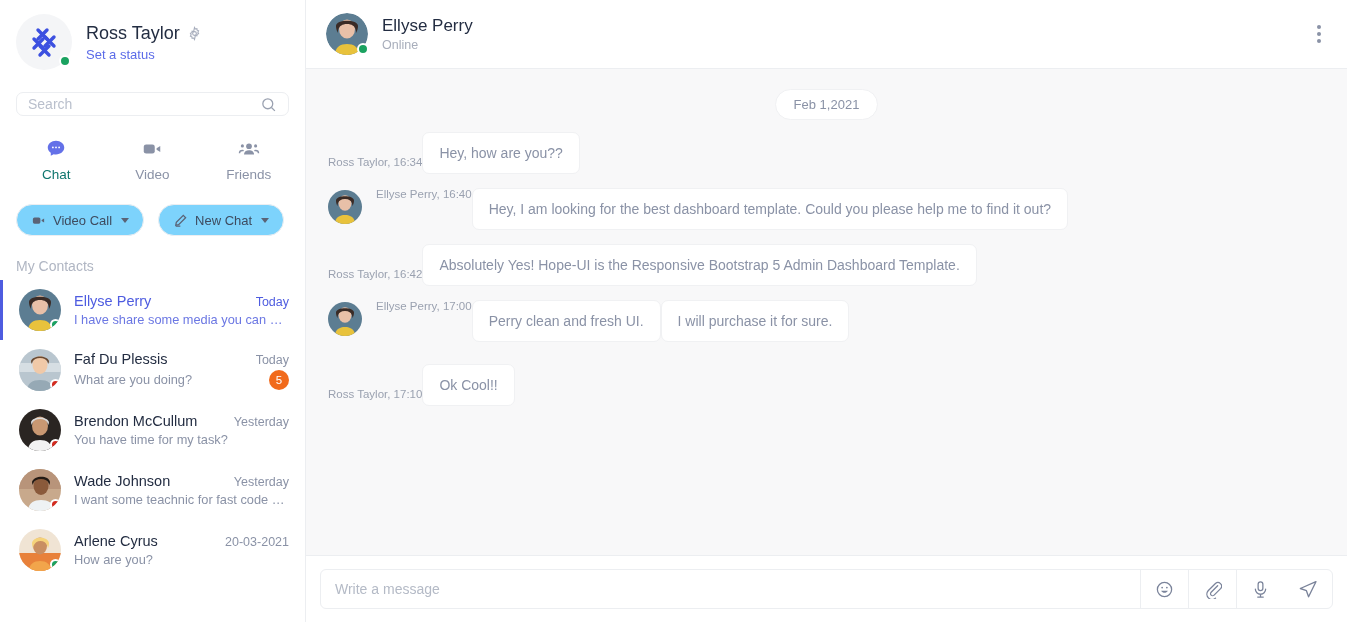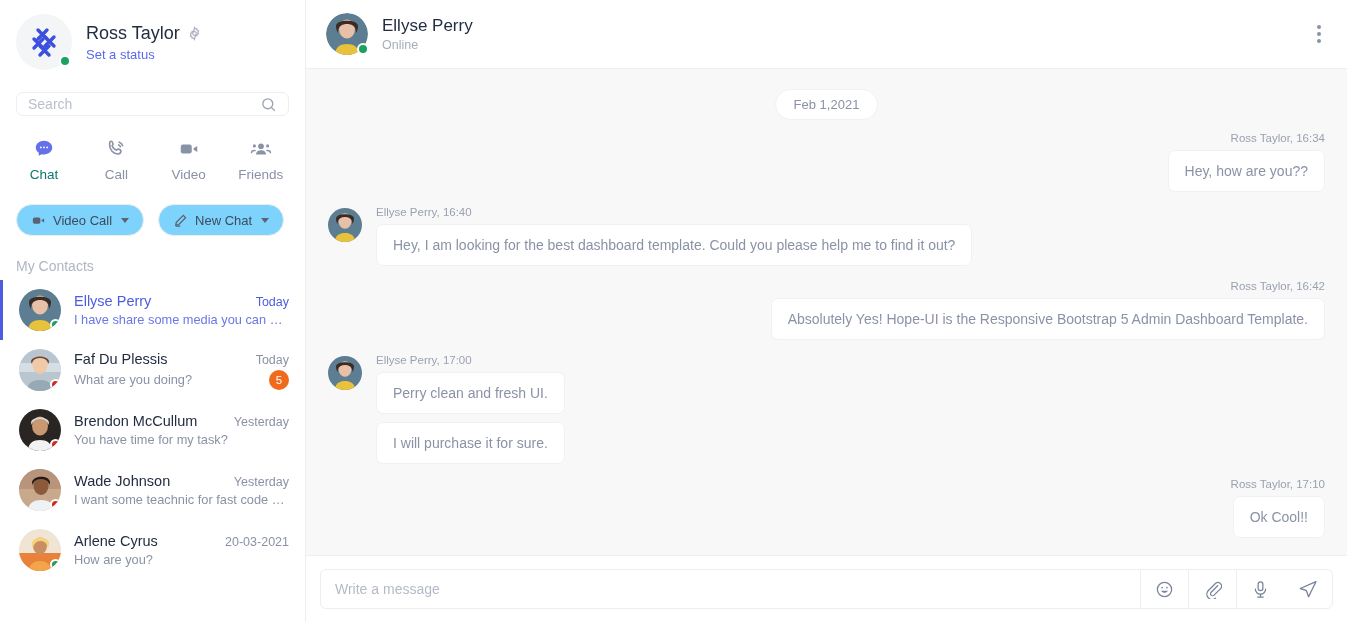--- a/index.html
+++ b/index.html
@@ -129,33 +129,33 @@
 
   .chat-body {
     flex: 1; background: #f8f8f9; padding: 20px 22px 4px 22px;
     overflow: hidden; position: relative;
   }
   .date-chip-row { display: flex; justify-content: center; margin-bottom: 12px; }
   .date-chip {
     background: #fff; border: 1px solid #f0f1f3; border-radius: 16px;
     padding: 7px 18px; font-size: 13px; color: #8a92a6;
   }
-  .msg-out { display: flex; flex-direction: column; align-items: flex-end; margin-bottom: 14px; }
+  .msg-out { display: flex; flex-direction: row; align-items: flex-end; margin-bottom: 14px; }
   .msg-meta { font-size: 11.5px; color: #9aa1b0; margin-bottom: 6px; }
   .bubble {
     background: #fff; border: 1px solid #f0f1f3; border-radius: 7px;
     padding: 10px 16px; font-size: 14px; color: #8a92a6;
     max-width: 720px; line-height: 20px;
   }
   .msg-in { display: flex; margin-bottom: 14px; }
   .msg-in .in-avatar {
     width: 34px; height: 34px; border-radius: 50%; flex: 0 0 34px; overflow:hidden; margin-top: 2px;
   }
   .msg-in .in-avatar .ph { width:100%; height:100%; display:block; }
-  .in-body { margin-left: 14px; display: flex; flex-direction: column; align-items: flex-start; }
+  .in-body { margin-left: 14px; display: flex; align-items: flex-start; }
   .in-body .bubble { margin-bottom: 8px; }
   .in-body .bubble:last-child { margin-bottom: 0; }
 
   .chat-footer {
     flex: 0 0 67px; background: #fff; border-top: 1px solid #eceef1;
     display: flex; align-items: center; padding: 0 14px;
   }
   .input-shell {
     flex: 1; height: 40px; border: 1px solid #eceef1; border-radius: 6px;
     display: flex; align-items: stretch; background: #fff;
@@ -227,29 +227,20 @@
       <div class="nav-item active">
         <span>
           <svg width="22" height="22" viewBox="0 0 24 24" fill="#6471e8">
             <path d="M12 3C7 3 3 6.3 3 10.4c0 2.3 1.3 4.3 3.3 5.7v3.3l3.2-1.8c.8.2 1.6.3 2.5.3 5 0 9-3.3 9-7.5S17 3 12 3z"></path>
             <circle cx="8.6" cy="10.3" r="1" fill="#fff"></circle>
               <circle cx="12" cy="10.3" r="1" fill="#fff"></circle>
               <circle cx="15.4" cy="10.3" r="1" fill="#fff"></circle>
           </svg>
         </span>
         <span class="nav-label">Chat</span>
-      </div>
-      <div class="nav-item">
-        <span>
-          <svg width="22" height="22" viewBox="0 0 24 24" fill="none" stroke="#8a92a6" stroke-width="1.8" stroke-linecap="round">
-            <path d="M7 3.5c1 0 1.6 2.3 1.8 3 .2.7-.9 1.5-1.1 2 .6 1.8 2.9 4.1 4.7 4.7.5-.2 1.3-1.3 2-1.1.7.2 3 .8 3 1.8 0 2-1.4 3.6-3.3 3.6C9 17.5 5 13 5 6.8 5 5 5.3 3.5 7 3.5z"></path>
-            <path d="M15.5 4.6c1.8.5 3.2 1.9 3.7 3.7M15 7.6c.9.3 1.6 1 1.8 1.9"></path>
-          </svg>
-        </span>
-        <span class="nav-label">Call</span>
       </div>
       <div class="nav-item">
         <span>
           <svg width="22" height="22" viewBox="0 0 24 24" fill="#8a92a6">
             <rect x="3" y="7" width="12" height="10" rx="2.6"></rect>
             <path d="M17 11.2l4-2.4v6.4l-4-2.4z"></path>
           </svg>
         </span>
         <span class="nav-label">Video</span>
       </div>

